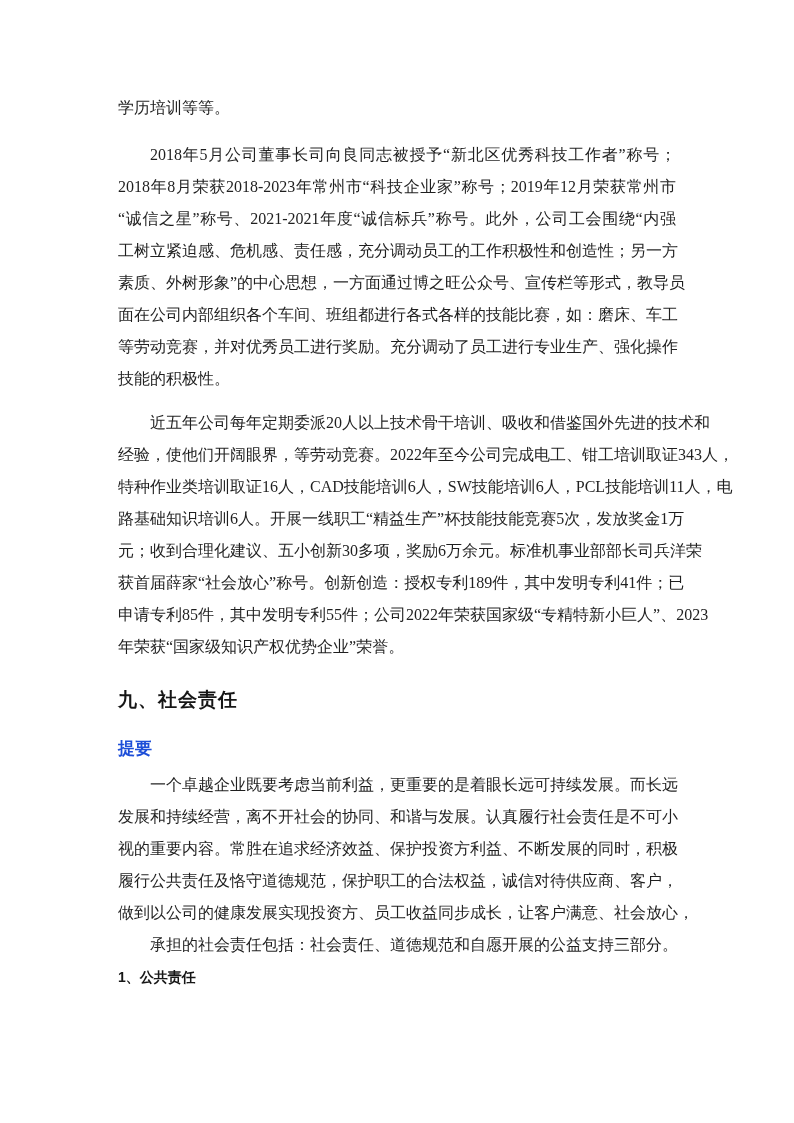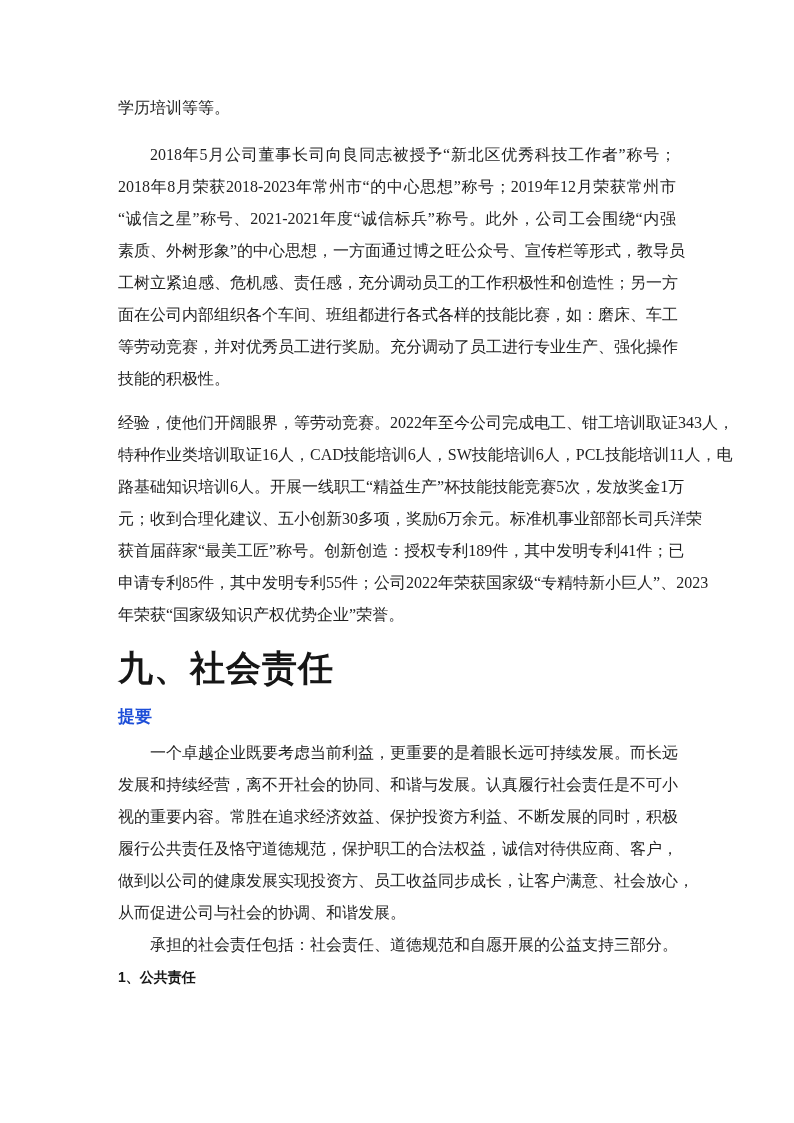--- a/index.html
+++ b/index.html
@@ -30,21 +30,21 @@
   }
   .pline.indent {
     text-indent: 32px;
   }
   .para-awards   { margin-top: 15px; }
   .para-training { margin-top: 12px; }
   .sec-heading {
     margin-top: 18px;
     font-family: "Liberation Sans", "DejaVu Sans", sans-serif;
     font-weight: 700;
-    font-size: 35px;
+    font-size: 19px;
     line-height: 38px;
     letter-spacing: 1px;
     color: #161616;
   }
   .summary-label {
     margin-top: 14px;
     font-family: "Liberation Sans", "DejaVu Sans", sans-serif;
     font-weight: 700;
     font-size: 17px;
     line-height: 32px;
@@ -63,50 +63,50 @@
 <body>
 
 <div class="page">
 
   <div class="para">
     <div class="pline last">学历培训等等。</div>
   </div>
 
   <div class="para para-awards">
     <div class="pline indent">2018年5月公司董事长司向良同志被授予“新北区优秀科技工作者”称号；</div>
-    <div class="pline">2018年8月荣获2018-2023年常州市“的中心思想”称号；2019年12月荣获常州市</div>
+    <div class="pline">2018年8月荣获2018-2023年常州市“科技企业家”称号；2019年12月荣获常州市</div>
     <div class="pline">“诚信之星”称号、2021-2021年度“诚信标兵”称号。此外，公司工会围绕“内强</div>
+    <div class="pline">工树立紧迫感、危机感、责任感，充分调动员工的工作积极性和创造性；另一方</div>
     <div class="pline">素质、外树形象”的中心思想，一方面通过博之旺公众号、宣传栏等形式，教导员</div>
-    <div class="pline">工树立紧迫感、危机感、责任感，充分调动员工的工作积极性和创造性；另一方</div>
     <div class="pline">面在公司内部组织各个车间、班组都进行各式各样的技能比赛，如：磨床、车工</div>
     <div class="pline">等劳动竞赛，并对优秀员工进行奖励。充分调动了员工进行专业生产、强化操作</div>
     <div class="pline last">技能的积极性。</div>
   </div>
 
   <div class="para para-training">
+    <div class="pline indent">近五年公司每年定期委派20人以上技术骨干培训、吸收和借鉴国外先进的技术和</div>
     <div class="pline">经验，使他们开阔眼界，等劳动竞赛。2022年至今公司完成电工、钳工培训取证343人，</div>
     <div class="pline">特种作业类培训取证16人，CAD技能培训6人，SW技能培训6人，PCL技能培训11人，电</div>
     <div class="pline">路基础知识培训6人。开展一线职工“精益生产”杯技能技能竞赛5次，发放奖金1万</div>
     <div class="pline">元；收到合理化建议、五小创新30多项，奖励6万余元。标准机事业部部长司兵洋荣</div>
-    <div class="pline">获首届薛家“最美工匠”称号。创新创造：授权专利189件，其中发明专利41件；已</div>
+    <div class="pline">获首届薛家“社会放心”称号。创新创造：授权专利189件，其中发明专利41件；已</div>
     <div class="pline">申请专利85件，其中发明专利55件；公司2022年荣获国家级“专精特新小巨人”、2023</div>
     <div class="pline last">年荣获“国家级知识产权优势企业”荣誉。</div>
   </div>
 
   <div class="sec-heading">九、社会责任</div>
 
   <div class="summary-label">提要</div>
 
   <div class="para para-summary">
     <div class="pline indent">一个卓越企业既要考虑当前利益，更重要的是着眼长远可持续发展。而长远</div>
     <div class="pline">发展和持续经营，离不开社会的协同、和谐与发展。认真履行社会责任是不可小</div>
     <div class="pline">视的重要内容。常胜在追求经济效益、保护投资方利益、不断发展的同时，积极</div>
     <div class="pline">履行公共责任及恪守道德规范，保护职工的合法权益，诚信对待供应商、客户，</div>
     <div class="pline">做到以公司的健康发展实现投资方、员工收益同步成长，让客户满意、社会放心，</div>
-    <div class="pline last">从而促进公司与社会的协调、和谐发展。</div>
   </div>
 
   <div class="para">
     <div class="pline indent last">承担的社会责任包括：社会责任、道德规范和自愿开展的公益支持三部分。</div>
   </div>
 
   <div class="sub-heading">1、公共责任</div>
 
 </div>
 

